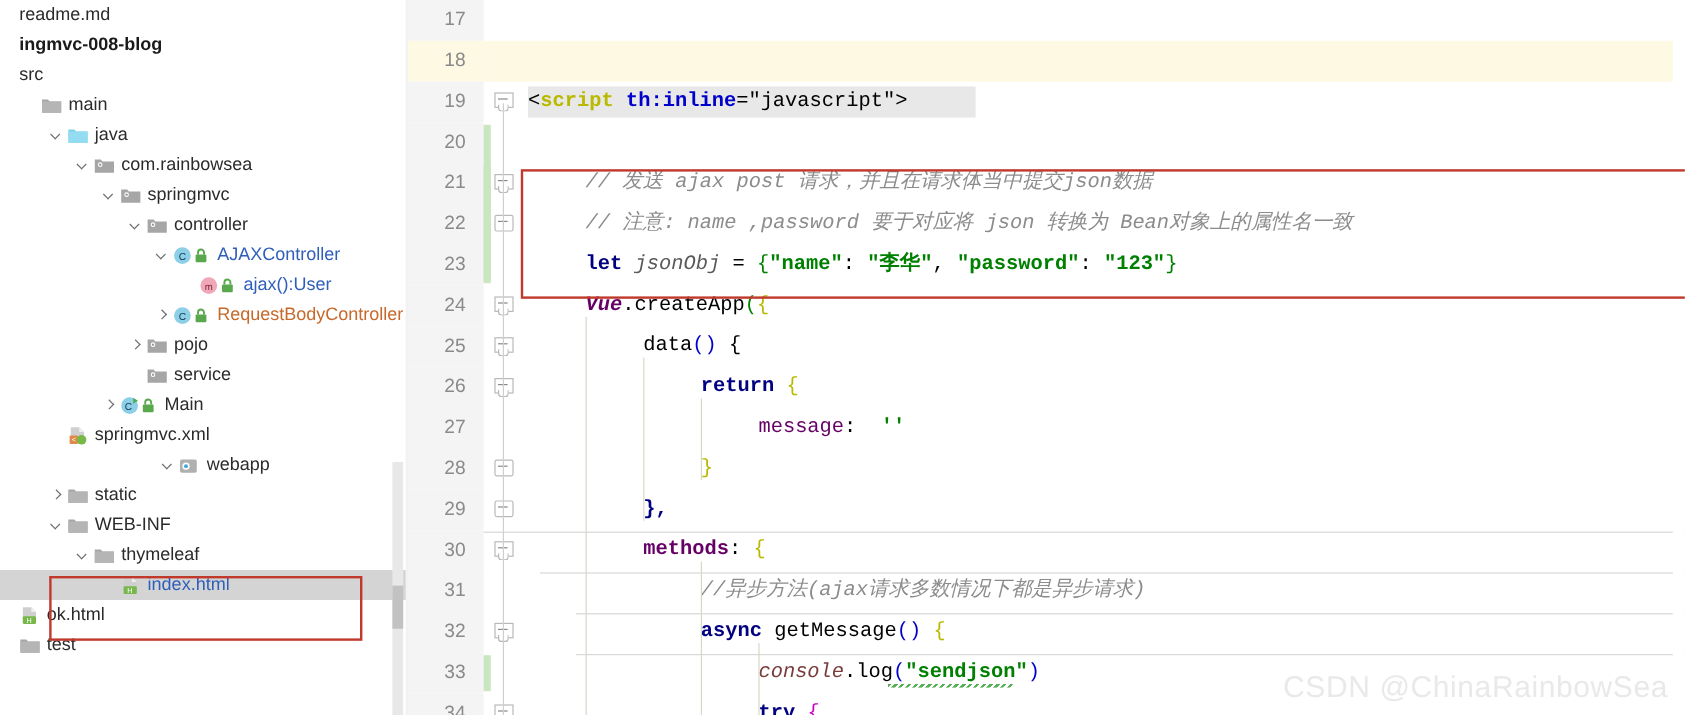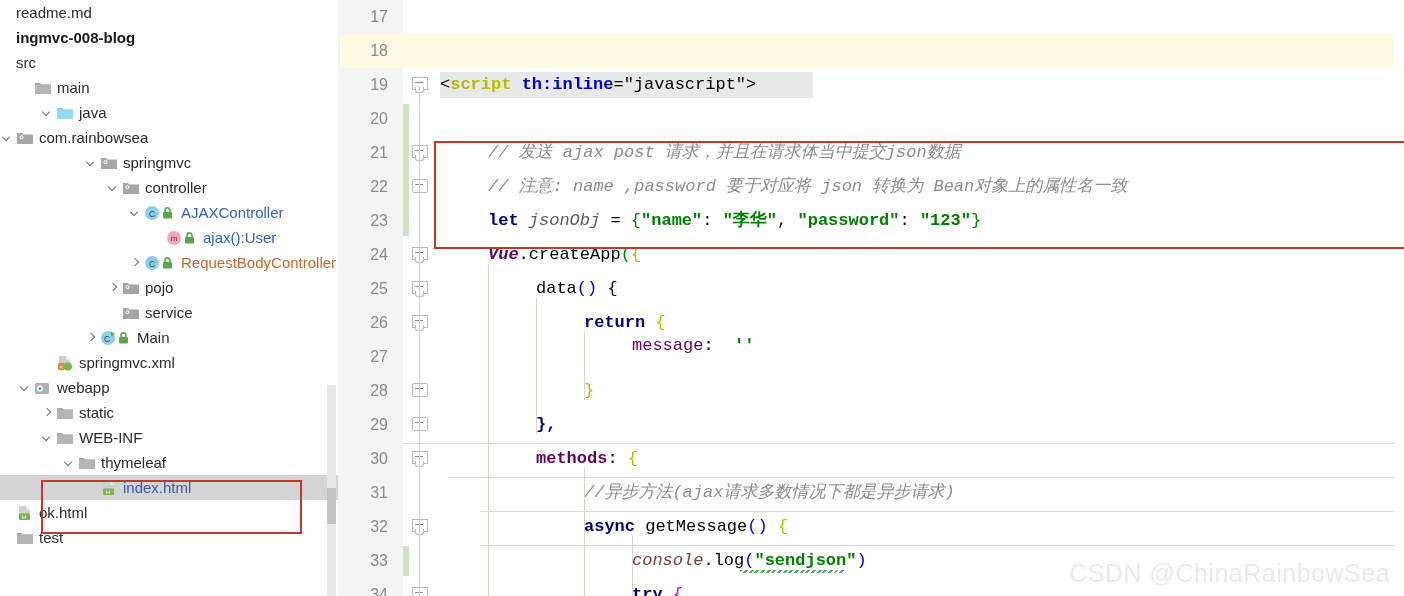--- a/index.html
+++ b/index.html
@@ -272,21 +272,21 @@
         <div class="tree-row" style="padding-left: 40px;">
           <span class="arrow down"></span>
           <span class="ic">
             <svg width="18" height="16" viewBox="0 0 18 16">
               <path d="M1 3h5l1.4 1.6H17V14H1z" fill="#7fd0ea"></path>
               <path d="M1 4.6h16V14H1z" fill="#93dcf2"></path>
             </svg>
           </span>
           <span class="label lbl-plain">java</span>
         </div>
-        <div class="tree-row" style="">
+        <div class="tree-row" style="padding-left: 62px;">
           <span class="arrow down"></span>
           <span class="ic">
             <svg width="18" height="16" viewBox="0 0 18 16">
               <path d="M1 3h5l1.4 1.6H17V14H1z" fill="#a6a6a6"></path>
               <circle cx="5.5" cy="7.2" r="1.9" fill="#ffffff"></circle>
               <circle cx="5.5" cy="7.2" r="1" fill="#9a9a9a"></circle>
             </svg>
           </span>
           <span class="label lbl-plain">com.rainbowsea</span>
         </div>
@@ -389,21 +389,21 @@
             <svg width="18" height="16" viewBox="0 0 18 16">
         <path d="M3 1h7l4 4v6H3z" fill="#cfcfcf"></path>
               <path d="M10 1l4 4h-4z" fill="#eeeeee"></path>
         <rect x="2" y="8" width="7" height="7" rx="1" fill="#e08a4a"></rect>
         <text x="5.5" y="13.6" font-size="6" text-anchor="middle" fill="#ffffff" font-family="Liberation Sans">&lt;</text>
         <circle cx="12" cy="11.5" r="4" fill="#76b947"></circle>
             </svg>
           </span>
           <span class="label lbl-plain">springmvc.xml</span>
         </div>
-        <div class="tree-row" style="padding-left: 18px;">
+        <div class="tree-row" style="padding-left: 18px; justify-content: center;">
           <span class="arrow down"></span>
           <span class="ic">
             <svg width="18" height="16" viewBox="0 0 18 16">
               <rect x="1" y="3" width="14" height="11" rx="1.5" fill="#b0b0b0"></rect>
               <circle cx="6" cy="8.5" r="3" fill="#ffffff"></circle>
               <circle cx="6" cy="8.5" r="1.6" fill="#3aa6dc"></circle>
             </svg>
           </span>
           <span class="label lbl-plain">webapp</span>
         </div>
@@ -553,21 +553,21 @@
           <div class="gutter-num">34</div>
         </div>
         <div class="sel-script" style="left: 100px; top: 72px; width: 373px; height: 26px;"></div>
         <div class="codetext" style="top: 68px; left: 100px;"><span class="t-tag">&lt;</span><span class="t-tagname">script</span><span class="t-tag"> </span><span class="t-attr">th:inline</span><span class="t-tag">=</span><span class="t-black">"javascript"</span><span class="t-tag">&gt;</span></div>
         <div class="codetext" style="top: 136px; left: 148px;"><span class="t-comment">// 发送 ajax post 请求，并且在请求体当中提交json数据</span></div>
         <div class="codetext" style="top: 170px; left: 148px;"><span class="t-comment">// 注意: name ,password 要于对应将 json 转换为 Bean对象上的属性名一致</span></div>
         <div class="codetext" style="top: 204px; left: 148px;"><span class="t-kw">let</span><span class="t-black"> </span><span class="t-italgray">jsonObj</span><span class="t-black"> </span><span class="t-black">=</span><span class="t-black"> </span><span class="t-brace2">{</span><span class="t-greenstr">"name"</span><span class="t-black">:</span><span class="t-black"> </span><span class="t-greenstr">"李华"</span><span class="t-black">,</span><span class="t-black"> </span><span class="t-greenstr">"password"</span><span class="t-black">:</span><span class="t-black"> </span><span class="t-greenstr">"123"</span><span class="t-brace2">}</span></div>
         <div class="codetext" style="top: 238px; left: 148px;"><span class="t-purplei">Vue</span><span class="t-black">.</span><span class="t-black">createApp</span><span class="t-brace2">(</span><span class="t-brace">{</span></div>
         <div class="codetext" style="top: 272px; left: 196px;"><span class="t-black">data</span><span class="t-paren">()</span><span class="t-black"> </span><span class="t-black">{</span></div>
         <div class="codetext" style="top: 306px; left: 244px;"><span class="t-kw">return</span><span class="t-black"> </span><span class="t-brace">{</span></div>
-        <div class="codetext" style="top: 329px; left: 292px;"><span class="t-field">message</span><span class="t-black">:</span><span class="t-black">  </span><span class="t-greenstr">''</span></div>
+        <div class="codetext" style="top: 340px; left: 292px;"><span class="t-field">message</span><span class="t-black">:</span><span class="t-black">  </span><span class="t-greenstr">''</span></div>
         <div class="codetext" style="top: 374px; left: 244px;"><span class="t-brace">}</span></div>
         <div class="codetext" style="top: 408px; left: 196px;"><span class="t-kw">},</span></div>
         <div class="codetext" style="top: 442px; left: 196px;"><span class="t-purple">methods</span><span class="t-black">:</span><span class="t-black"> </span><span class="t-brace">{</span></div>
         <div class="codetext" style="top: 476px; left: 244px;"><span class="t-comment">//异步方法(ajax请求多数情况下都是异步请求)</span></div>
         <div class="codetext" style="top: 510px; left: 244px;"><span class="t-kw">async</span><span class="t-black"> </span><span class="t-ident">getMessage</span><span class="t-paren">()</span><span class="t-black"> </span><span class="t-brace">{</span></div>
         <div class="codetext" style="top: 544px; left: 292px;"><span class="t-brown">console</span><span class="t-black">.</span><span class="t-black">log</span><span class="t-paren">(</span><span class="t-greenstr">"sendjson"</span><span class="t-paren">)</span></div>
         <div class="codetext" style="top: 578px; left: 292px;"><span class="t-kw">try</span><span class="t-black"> </span><span class="t-brace3">{</span></div>
         <div class="squiggle" style="left: 400px; top: 570px; width: 104px;"></div>
         <div class="vcsbar" style="top: 104px; height: 132px;"></div>
         <div class="vcsbar" style="top: 138px; height: 96px;"></div>

